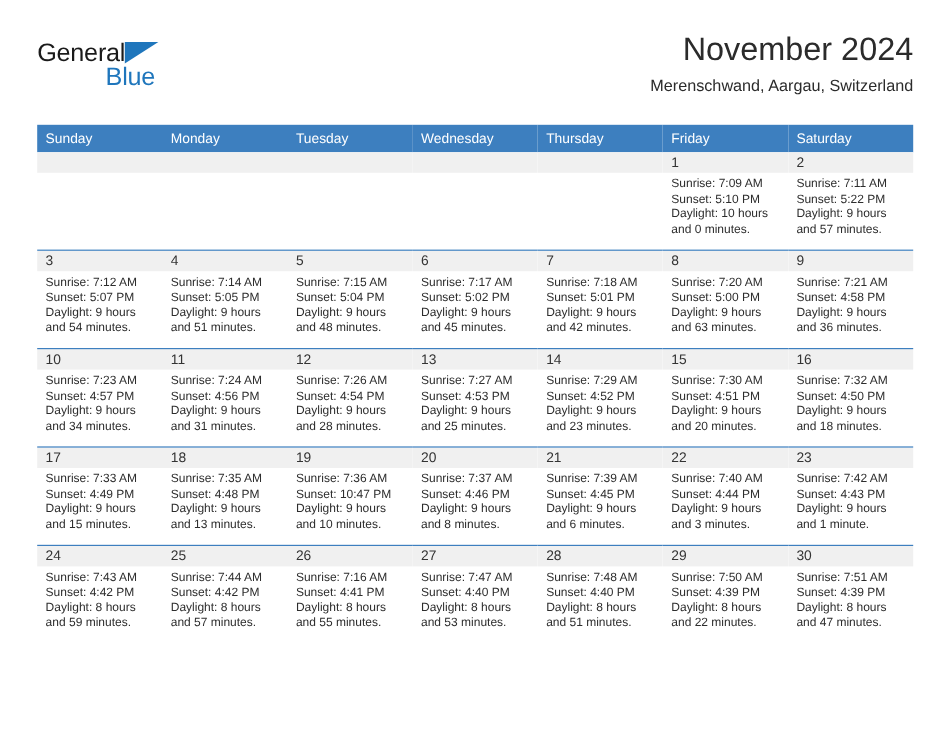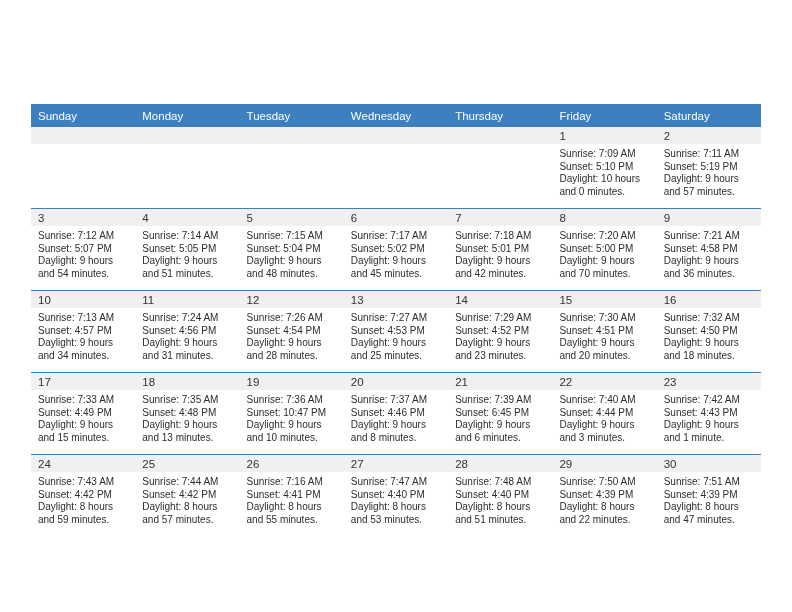--- a/index.html
+++ b/index.html
@@ -137,20 +137,34 @@
   }
   td.empty .daynum-band {
     background: #f0f0f0;
   }
 </style>
 </head>
 <body>
 
 <div class="page">
 
+  <div class="header">
+
+    <div class="logo">
+      <span class="logo-general">General</span>
+      <span class="logo-triangle"></span>
+      <span class="logo-blue">Blue</span>
+    </div>
+
+    <div class="title-wrap">
+      <h1 class="cal-title">November 2024</h1>
+      <p class="cal-subtitle">Merenschwand, Aargau, Switzerland</p>
+    </div>
+
+  </div>
 
   <table class="calendar">
     <thead>
       <tr>
         <th>Sunday</th>
         <th>Monday</th>
         <th>Tuesday</th>
         <th>Wednesday</th>
         <th>Thursday</th>
         <th>Friday</th>
@@ -180,21 +194,21 @@
               <div class="line">Sunrise: 7:09 AM</div>
               <div class="line">Sunset: 5:10 PM</div>
               <div class="line">Daylight: 10 hours</div>
               <div class="line">and 0 minutes.</div>
             </div>
           </td>
           <td>
             <div class="daynum-band">2</div>
             <div class="cell-body">
               <div class="line">Sunrise: 7:11 AM</div>
-              <div class="line">Sunset: 5:19 PM</div>
+              <div class="line">Sunset: 5:22 PM</div>
               <div class="line">Daylight: 9 hours</div>
               <div class="line">and 57 minutes.</div>
             </div>
           </td>
         </tr>
         <tr class="week">
           <td>
             <div class="daynum-band">3</div>
             <div class="cell-body">
               <div class="line">Sunrise: 7:12 AM</div>
@@ -238,38 +252,38 @@
               <div class="line">Daylight: 9 hours</div>
               <div class="line">and 42 minutes.</div>
             </div>
           </td>
           <td>
             <div class="daynum-band">8</div>
             <div class="cell-body">
               <div class="line">Sunrise: 7:20 AM</div>
               <div class="line">Sunset: 5:00 PM</div>
               <div class="line">Daylight: 9 hours</div>
-              <div class="line">and 70 minutes.</div>
+              <div class="line">and 63 minutes.</div>
             </div>
           </td>
           <td>
             <div class="daynum-band">9</div>
             <div class="cell-body">
               <div class="line">Sunrise: 7:21 AM</div>
               <div class="line">Sunset: 4:58 PM</div>
               <div class="line">Daylight: 9 hours</div>
               <div class="line">and 36 minutes.</div>
             </div>
           </td>
         </tr>
         <tr class="week">
           <td>
             <div class="daynum-band">10</div>
             <div class="cell-body">
-              <div class="line">Sunrise: 7:13 AM</div>
+              <div class="line">Sunrise: 7:23 AM</div>
               <div class="line">Sunset: 4:57 PM</div>
               <div class="line">Daylight: 9 hours</div>
               <div class="line">and 34 minutes.</div>
             </div>
           </td>
           <td>
             <div class="daynum-band">11</div>
             <div class="cell-body">
               <div class="line">Sunrise: 7:24 AM</div>
               <div class="line">Sunset: 4:56 PM</div>
@@ -357,21 +371,21 @@
               <div class="line">Sunrise: 7:37 AM</div>
               <div class="line">Sunset: 4:46 PM</div>
               <div class="line">Daylight: 9 hours</div>
               <div class="line">and 8 minutes.</div>
             </div>
           </td>
           <td>
             <div class="daynum-band">21</div>
             <div class="cell-body">
               <div class="line">Sunrise: 7:39 AM</div>
-              <div class="line">Sunset: 6:45 PM</div>
+              <div class="line">Sunset: 4:45 PM</div>
               <div class="line">Daylight: 9 hours</div>
               <div class="line">and 6 minutes.</div>
             </div>
           </td>
           <td>
             <div class="daynum-band">22</div>
             <div class="cell-body">
               <div class="line">Sunrise: 7:40 AM</div>
               <div class="line">Sunset: 4:44 PM</div>
               <div class="line">Daylight: 9 hours</div>

